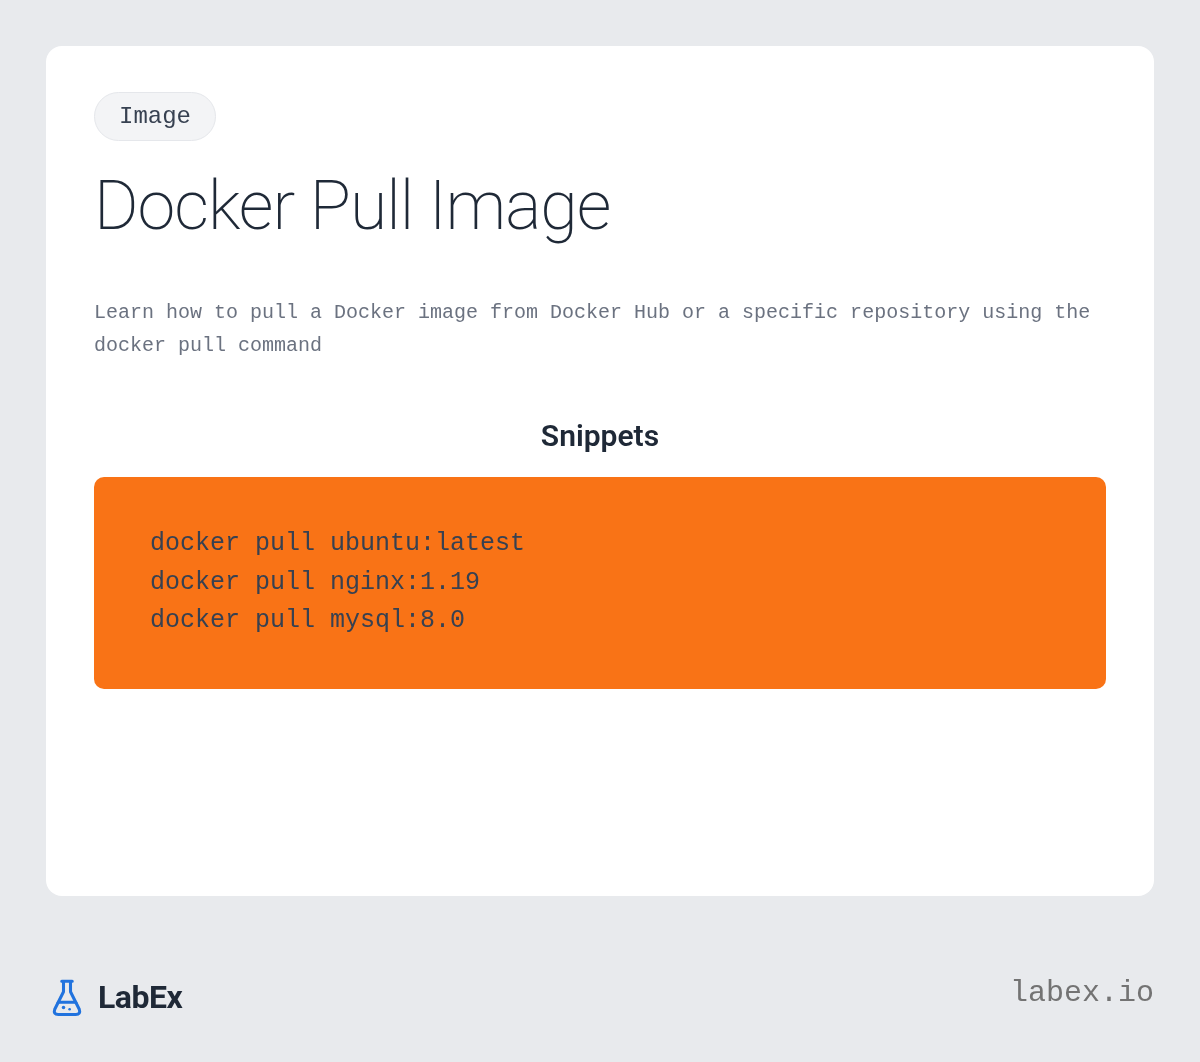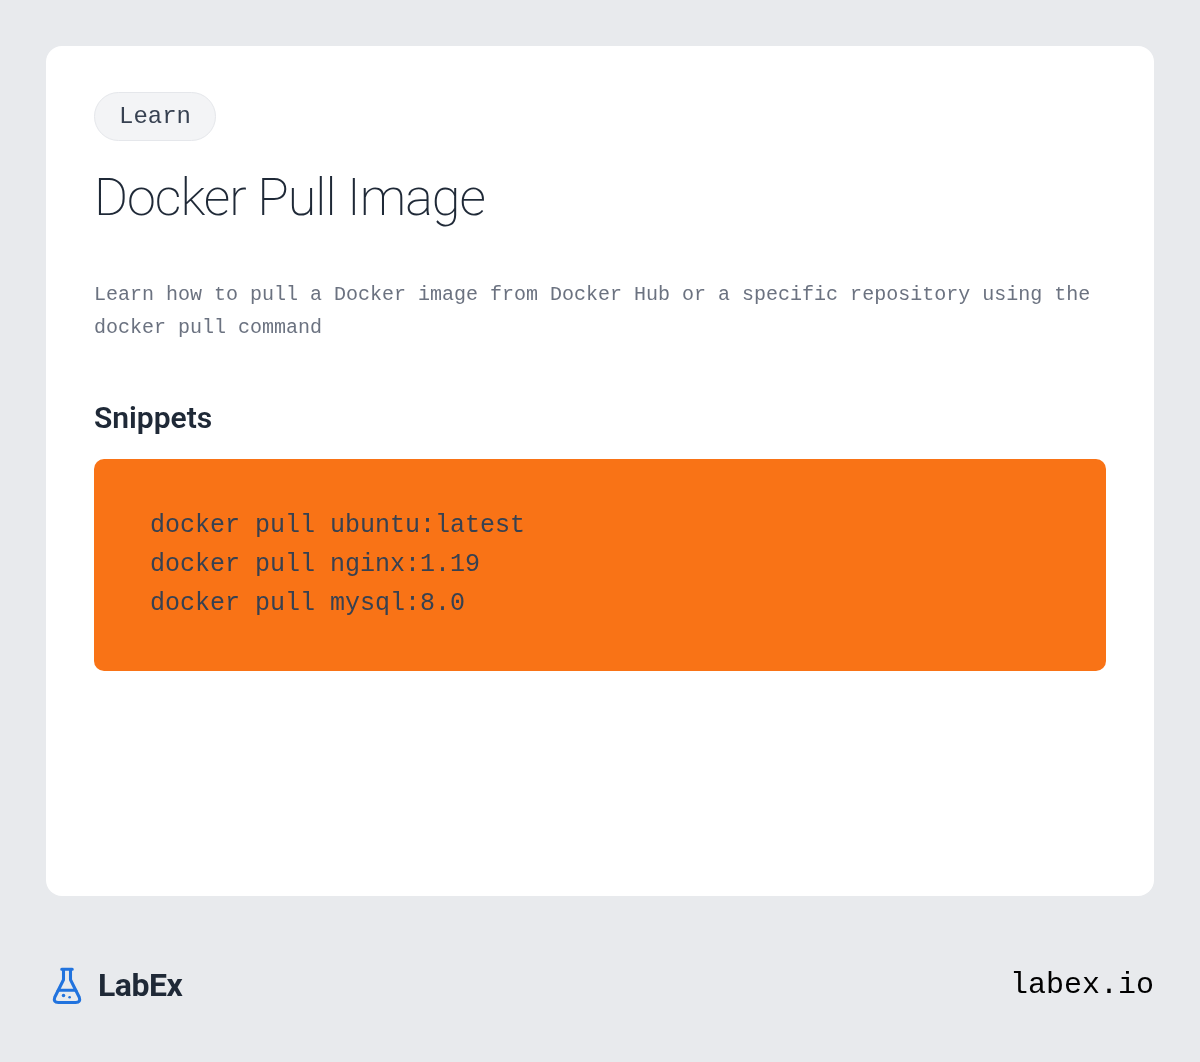--- a/index.html
+++ b/index.html
@@ -26,85 +26,85 @@
       background: #f3f4f6;
       border: 1px solid #e5e7eb;
       border-radius: 999px;
       padding: 10px 24px;
       font-family: 'Courier New', Courier, monospace;
       font-size: 24px;
       color: #374151;
       margin-bottom: 28px;
     }
     .title {
-      font-size: 52px;
+      font-size: 68px;
       font-weight: 200;
       color: #1f2937;
       letter-spacing: -1px;
       margin-bottom: 52px;
       line-height: 1.1;
     }
     .description {
       font-family: 'Courier New', Courier, monospace;
       font-size: 20px;
       color: #6b7280;
       line-height: 1.65;
       margin-bottom: 56px;
     }
     .snippets-heading {
       font-size: 30px;
       font-weight: 600;
       color: #1f2937;
       margin-bottom: 24px;
+      text-align: center;
     }
     .code-block {
       background: #f97316;
       border-radius: 10px;
       padding: 48px 56px;
       font-family: 'Courier New', Courier, monospace;
       font-size: 25px;
       color: #374151;
       line-height: 1.55;
       white-space: pre;
     }
     .footer {
       position: absolute;
-      bottom: 56px;
+      bottom: 44px;
       left: 46px;
       right: 46px;
       display: flex;
       justify-content: space-between;
-      align-items: center;
     }
     .logo {
       display: flex;
       align-items: center;
       gap: 10px;
     }
     .logo-text {
       font-size: 32px;
       font-weight: 700;
       color: #1f2937;
       letter-spacing: -0.5px;
     }
     .site-url {
       font-family: 'Courier New', Courier, monospace;
       font-size: 30px;
-      color: #000000;
+      color: #737373;
     }
     .flask-icon {
       width: 42px;
       height: 42px;
     }
   </style>
 </head>
 <body>
 
 <div class="card">
-  <div class="tag">Learn</div>
+  <div class="tag">Image</div>
   <h1 class="title">Docker Pull Image</h1>
   <p class="description">Learn how to pull a Docker image from Docker Hub or a specific repository using the docker pull command</p>
   <h2 class="snippets-heading">Snippets</h2>
   <div class="code-block">docker pull ubuntu:latest
 docker pull nginx:1.19
 docker pull mysql:8.0</div>
 </div>
 
 <div class="footer">
   <div class="logo">

